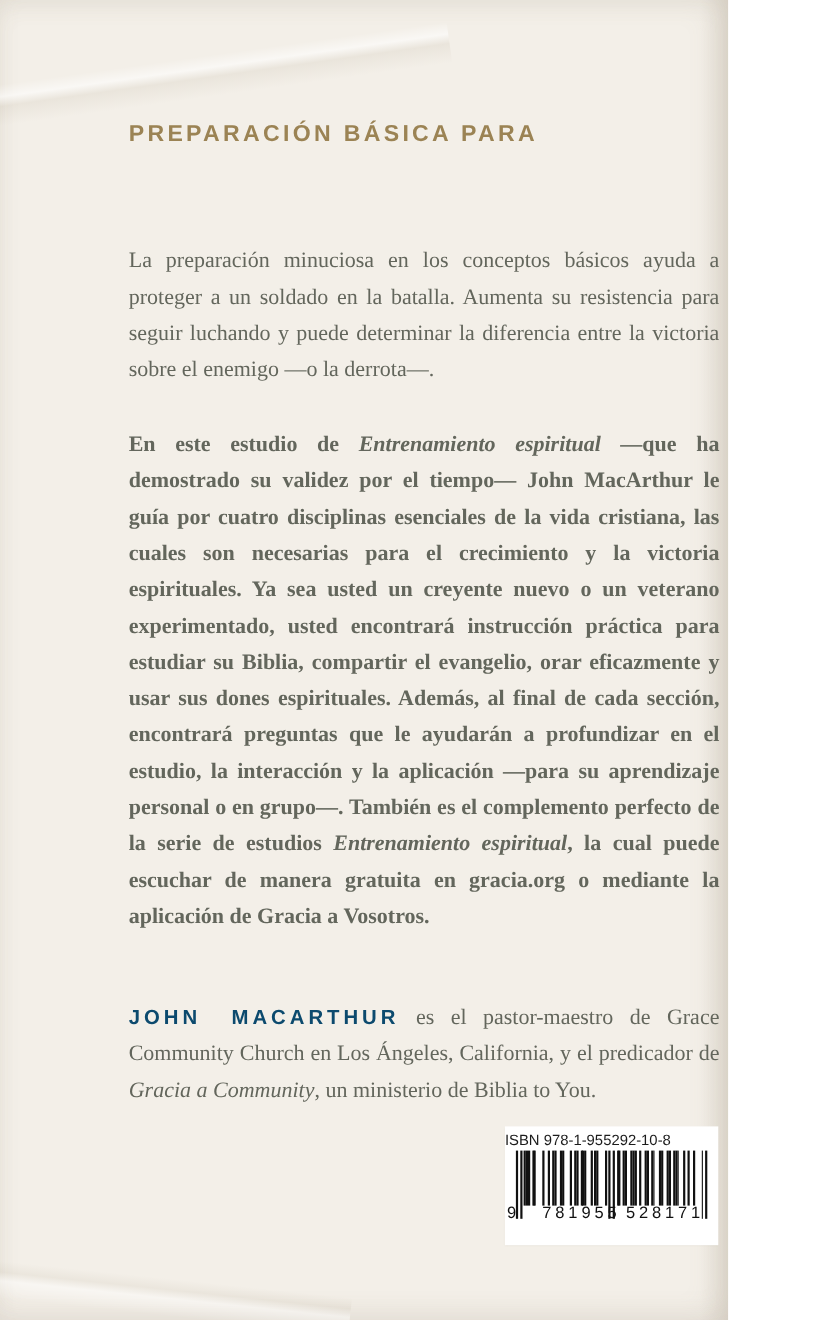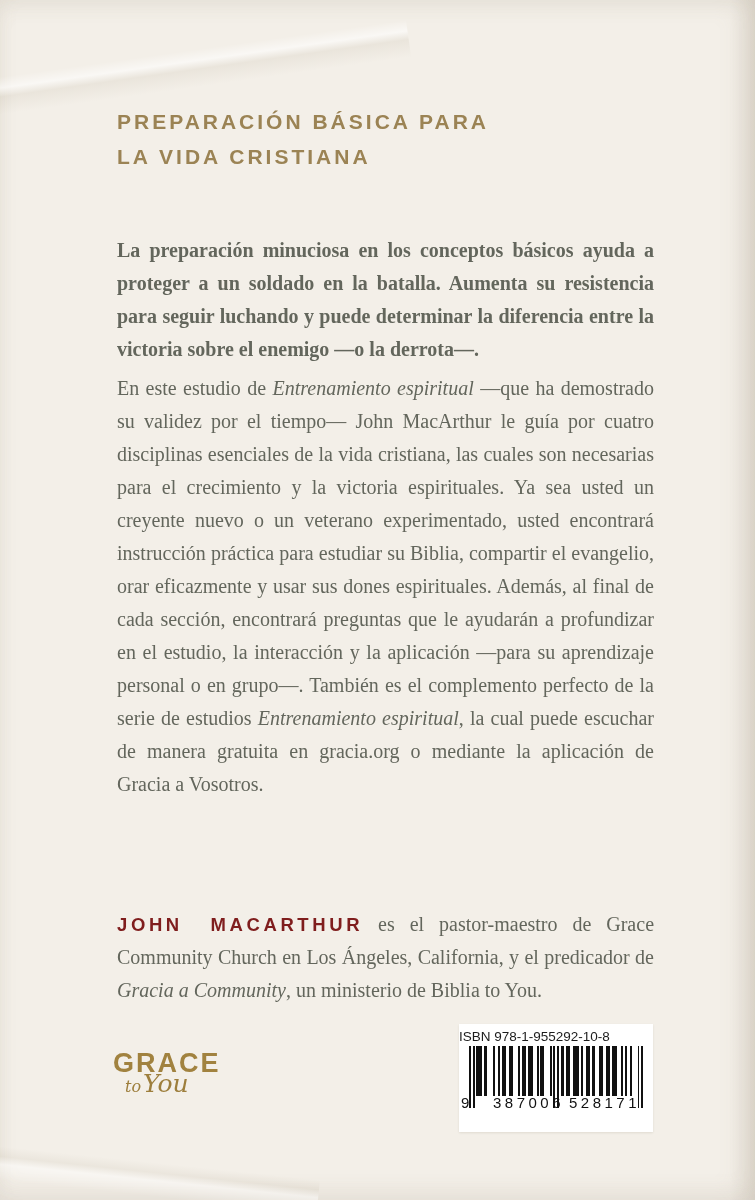--- a/index.html
+++ b/index.html
@@ -1,18 +1,18 @@
 <!DOCTYPE html>
 <html><head>
 <meta charset="utf-8">
 <style>
   html,body { margin:0; padding:0; }
   .page {
     position:relative;
-    width:755px; height:1200px;
+    width:662px; height:1200px;
     background:#f3efe8;
     overflow:hidden;
     font-family:"Liberation Serif", serif;
     box-shadow: inset -12px 0 26px rgba(140,125,100,0.12),
                 inset 0 -10px 22px rgba(140,125,100,0.06),
                 inset 0 8px 18px rgba(140,125,100,0.04);
   }
   
   .crease-top {
     position:absolute; left:-50px; top:10px; width:460px; height:110px;
@@ -39,30 +39,30 @@
     font-family:"Liberation Sans", sans-serif;
     font-weight:700; font-size:21px; letter-spacing:3px;
     line-height:35px; color:#9b8354;
   }
 
   .body-text {
     position:absolute; left:117px; width:537px;
     font-size:20px; line-height:33px;
     color:#63665c; text-align:justify;
   }
-  #para-1 { top:214px;font-weight:bold; }
-  #para-2 { top:352px; }
+  #para-1 { top:201px; }
+  #para-2 { top:368px;font-weight:bold; }
   #para-author { top:888px; }
 
   .seg-em { font-style:italic; }
   .seg-name {
     font-family:"Liberation Sans", sans-serif;
     font-weight:700; font-size:18.5px;
     letter-spacing:3.6px; word-spacing:9px;
-    color:#7f1d1d;
+    color:#0c4a6e;
   }
 
   
   .logo { position:absolute; left:113px; top:1050px; width:130px; }
   .logo-grace {
     font-family:"Liberation Sans", sans-serif;
     font-weight:700; font-size:27px; letter-spacing:2px;
     color:#a1823f; line-height:26px;
   }
   .logo-toyou {
@@ -99,35 +99,28 @@
 </head>
 <body>
 
 <div class="page">
   <div class="crease-top"></div>
   <div class="crease-bottom"></div>
   <div class="crease-right"></div>
 
   <div class="title">
     <div>PREPARACIÓN BÁSICA PARA</div>
-    <div>LA VIDA CRISTIANA</div>
   </div>
 
   <p class="body-text" id="para-1"><span>La preparación minuciosa en los conceptos básicos ayuda a proteger a un soldado en la batalla. Aumenta su resistencia para seguir luchando y puede determinar la diferencia entre la victoria sobre el enemigo —o la derrota—.</span></p>
 
   <p class="body-text" id="para-2"><span>En este estudio de </span><span class="seg-em">Entrenamiento espiritual</span><span> —que ha demostrado su validez por el tiempo— John MacArthur le guía por cuatro disciplinas esenciales de la vida cristiana, las cuales son necesarias para el crecimiento y la victoria espirituales. Ya sea usted un creyente nuevo o un veterano experimentado, usted encontrará instrucción práctica para estudiar su Biblia, compartir el evangelio, orar eficazmente y usar sus dones espirituales. Además, al final de cada sección, encontrará preguntas que le ayudarán a profundizar en el estudio, la interacción y la aplicación —para su aprendizaje personal o en grupo—. También es el complemento perfecto de la serie de estudios </span><span class="seg-em">Entrenamiento espiritual</span><span>, la cual puede escuchar de manera gratuita en gracia.org o mediante la aplicación de Gracia a Vosotros.</span></p>
 
   <p class="body-text" id="para-author"><span class="seg-name">JOHN MACARTHUR</span><span> es el pastor-maestro de Grace Community Church en Los Ángeles, California, y el predicador de </span><span class="seg-em">Gracia a Community</span><span>, un ministerio de Biblia to You.</span></p>
 
-  <div class="logo">
-    <div class="logo-grace">GRACE</div>
-    <div class="logo-toyou">
-      <span class="logo-to">to</span><span class="logo-you">You</span>
-    </div>
-  </div>
 
   <div class="barcode">
     <div class="isbn-label">ISBN 978-1-955292-10-8</div>
     <div class="bars">
         <div class="bar tall" style="left: 0%; width: 1.11579%;"></div>
         <div class="bar tall" style="left: 2.10526%; width: 1.11579%;"></div>
         <div class="bar" style="left: 4.21053%; width: 1.11579%;"></div>
         <div class="bar" style="left: 5.26316%; width: 1.11579%;"></div>
         <div class="bar" style="left: 6.31579%; width: 1.11579%;"></div>
         <div class="bar" style="left: 8.42105%; width: 1.11579%;"></div>
@@ -170,17 +163,17 @@
         <div class="bar" style="left: 83.1579%; width: 1.11579%;"></div>
         <div class="bar" style="left: 84.2105%; width: 1.11579%;"></div>
         <div class="bar" style="left: 87.3684%; width: 1.11579%;"></div>
         <div class="bar" style="left: 89.4737%; width: 1.11579%;"></div>
         <div class="bar" style="left: 92.6316%; width: 1.11579%;"></div>
         <div class="bar tall" style="left: 96.8421%; width: 1.11579%;"></div>
         <div class="bar tall" style="left: 98.9474%; width: 1.11579%;"></div>
       </div>
     <div class="digits">
       <span class="digit-lead">9</span>
-      <span class="digit-group1">387006</span>
+      <span class="digit-group1">781955</span>
       <span class="digit-group2">528171</span>
     </div>
   </div>
 </div>
 
 </body></html>

